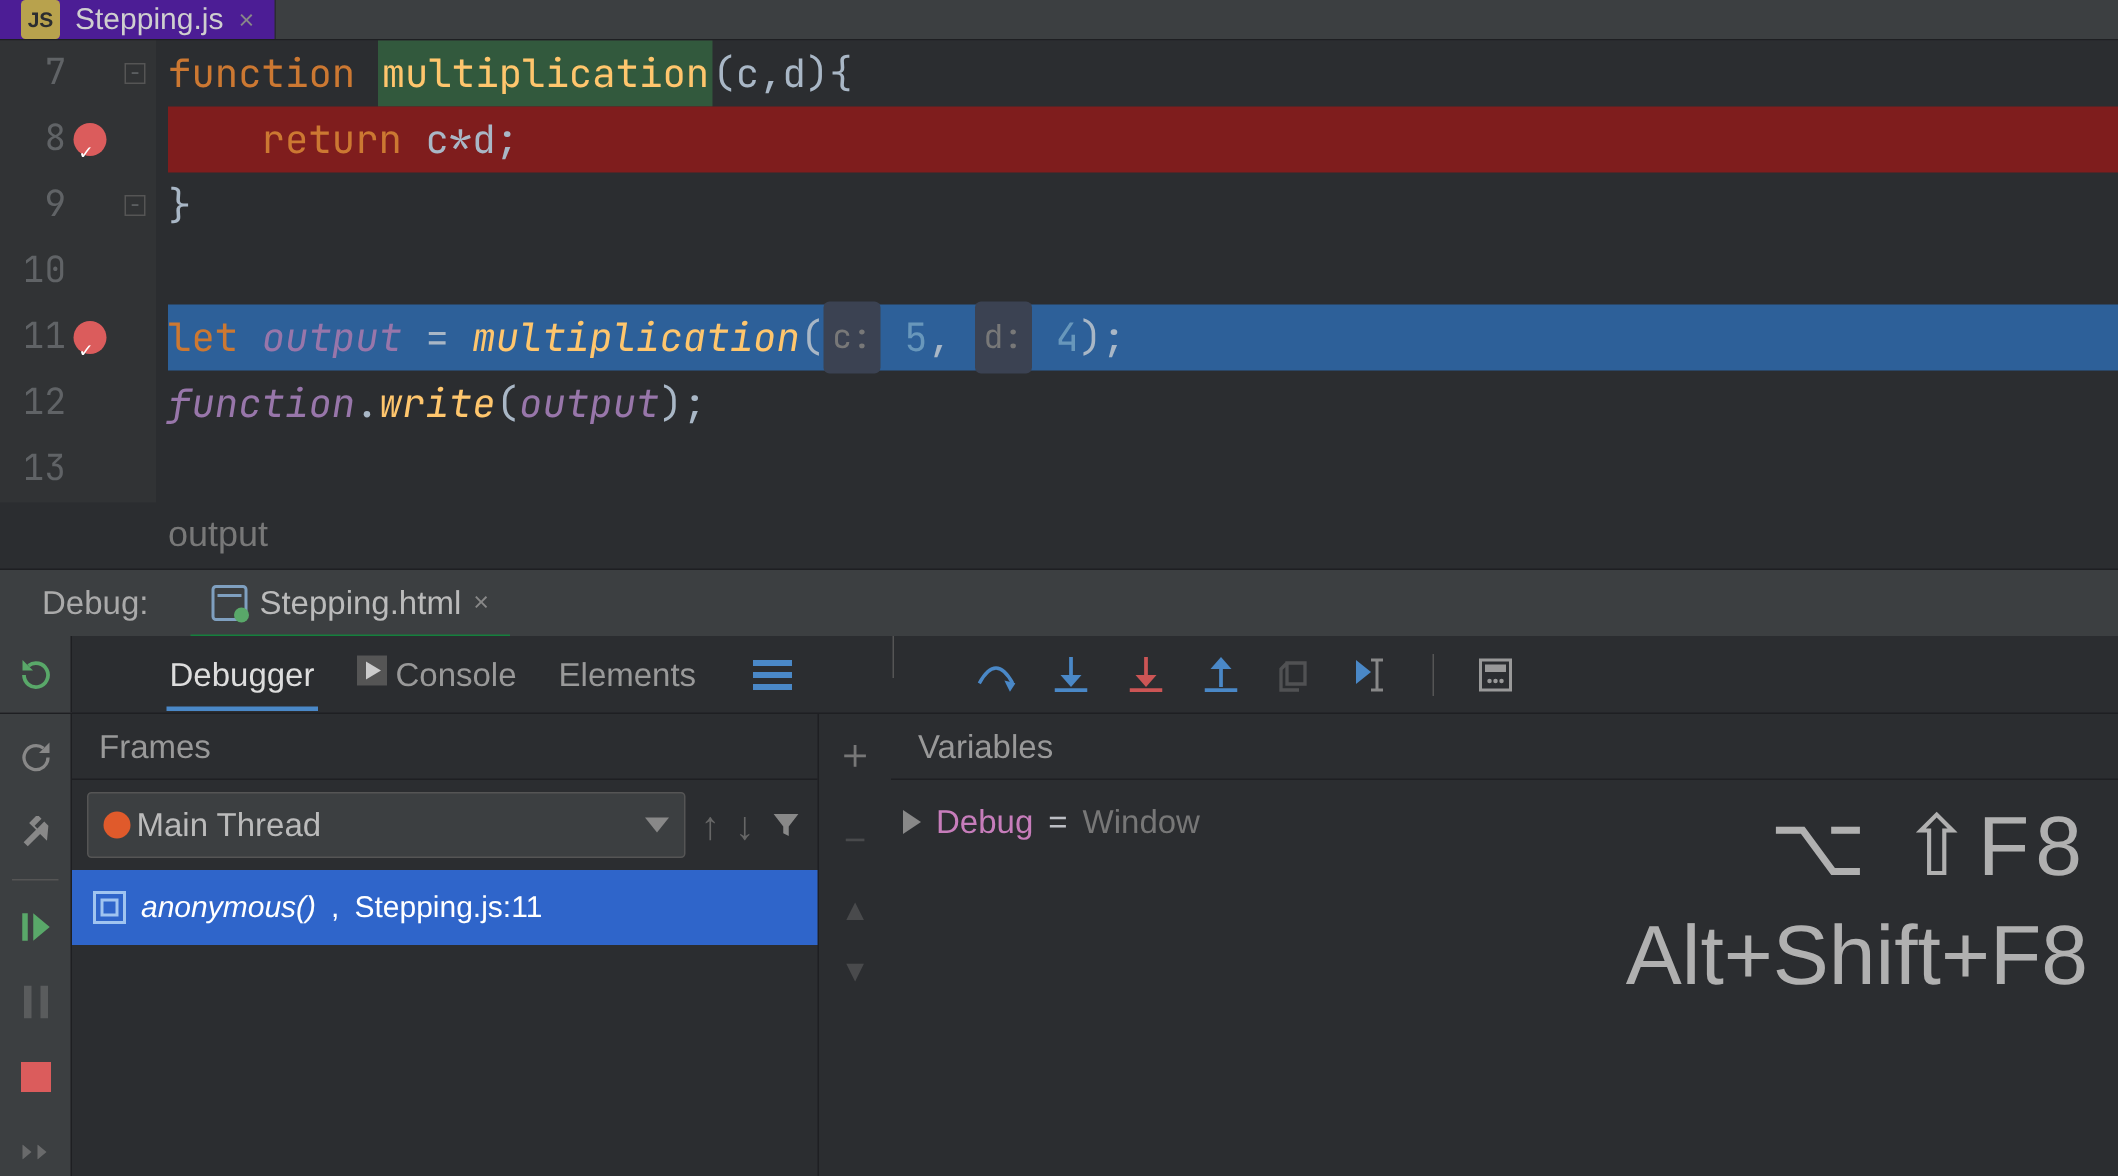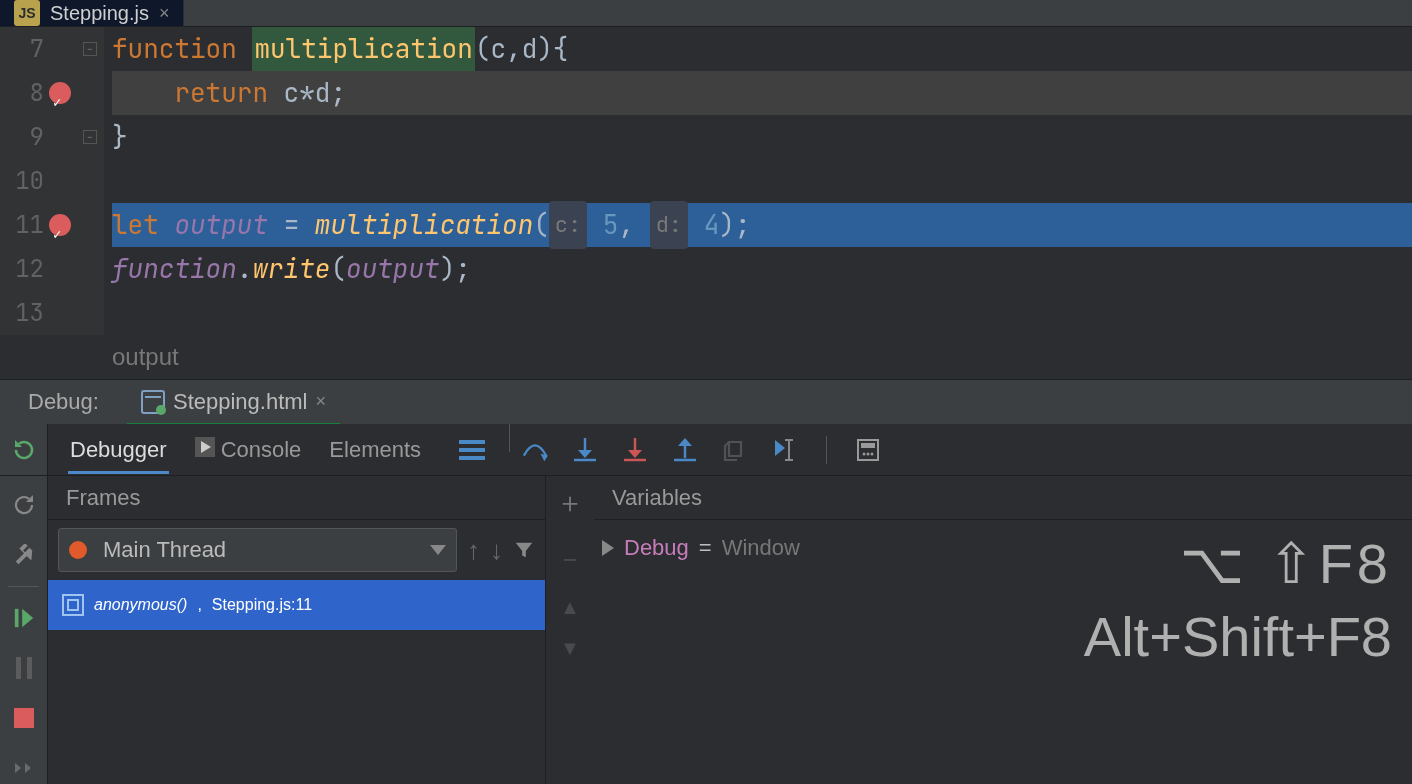--- a/index.html
+++ b/index.html
@@ -14,42 +14,42 @@
 }
 
 .file-tabs { height:42px; background:#3C3F41; display:flex; align-items:stretch; border-bottom:1px solid #1E1F22;}
 .file-tab {
   display:flex; align-items:center; gap:10px;
   padding:0 14px; background:#4A4D4F;
   border-right:1px solid #2B2D30;
   font-size:20px;
   color:#BBBBBB;
 }
-.file-tab.active { background:#0f172a; color:#CFCFCF; }
+.file-tab.active { background:#4c1d95; color:#CFCFCF; }
 .js-badge {
   width:26px; height:26px;
   background:#B8A24D; border-radius:3px;
   display:flex; align-items:center; justify-content:center;
   font-size:14px; font-weight:bold; color:#2B2D30;
   flex:0 0 auto;
   position:relative;
 }
 .js-badge::before{content:"JS"; font-weight:700; color:#2B2D30;}
 .close-x { color:#888; font-size:18px; }
 
 
 .editor { position:relative; font-family: "JetBrains Mono","Consolas",monospace; font-size:26px; line-height:44px;}
 .gutter-area { position:absolute; left:0; top:0; bottom:0; width:104px; background:#313335;}
 .gutter-line { display:flex; align-items:center; height:44px; color:#606366; font-size:24px;}
 .gutter-num { width:44px; text-align:right;}
 .gutter-bp { width:32px; display:flex; align-items:center; justify-content:center;}
 .gutter-fold { width:28px; display:flex; align-items:center; justify-content:center; color:#606366;}
 .editor-content { margin-left:104px; padding-left:8px; }
 .code-line { height:44px; white-space:pre; display:flex; align-items:center; position:relative;}
-.code-line.breakpoint-bg { background:#404040; }
+.code-line.breakpoint-bg { background:#7f1d1d; }
 .code-line.exec-bg { background:#2D6099; }
 .context-info { margin-left:112px; color:#787878; font-size:24px; height:44px; display:flex; align-items:center;}
 
 .kw { color:#CC7832; }
 .fn-call { color:#FFC66D; font-style:italic;}
 .ident { color:#A9B7C6; }
 .param-label {
   background:#3B4252; color:#787878;
   padding:2px 6px; border-radius:4px; font-size:22px;
 }
@@ -89,21 +89,21 @@
 .browser-ico::before{content:"";position:absolute;top:4px;left:2px;right:2px;height:2px;background:#7FA0C0;}
 .browser-ico::after{content:"";position:absolute;right:-3px;bottom:-3px;width:10px;height:10px;background:#59A869;border-radius:50%;}
 
 .wrapper { display:flex; flex-direction:column; width:1412px; height:784px;}
 .editor-area { height:352px; position:relative;}
 .debug-area { flex:1; display:flex; flex-direction:column; border-top:1px solid #1E1F22;}
 
 
 .toolbar-row {
   height:52px; display:flex; align-items:stretch;
-  border-bottom:1px solid #1E1F22; background:#2B2D30;
+  border-bottom:1px solid #1E1F22; background:#2B2D30;gap:43px;
 }
 .action-btn {
   height:50px; display:flex; align-items:center; justify-content:center;
 }
 
 .sub-tabs { display:flex; align-items:center; height:52px; gap:24px; padding:0 20px; font-size:22px; color:#999;}
 .sub-tab { position:relative; padding:10px 2px;}
 .sub-tab.active { color:#DDD;}
 .sub-tab.active::after{content:"";position:absolute;left:0;right:0;bottom:-1px;height:3px;background:#4A88C7;}
 .console-play-ico{ width:20px;height:20px; background:#555; display:inline-block; margin-right:6px; position:relative;}
@@ -118,31 +118,31 @@
 .left-rail {
   width:48px; background:#3C3F41; border-right:1px solid #1E1F22;
   display:flex; flex-direction:column; padding-top:4px;
 }
 .frames-col { width:498px; border-right:1px solid #1E1F22; display:flex; flex-direction:column;}
 .vars-col { flex:1; display:flex;}
 .panel-header { height:44px; display:flex; align-items:center; padding:0 18px; font-size:22px; color:#999; border-bottom:1px solid #1E1F22;}
 .thread-row { display:flex; align-items:center; gap:10px; padding:8px 10px;}
 .thread-select {
   flex:1; height:44px; background:#3C3F41; border:1px solid #555; border-radius:3px;
-  display:flex; align-items:center; padding:0 10px; font-size:22px; color:#BBB; gap:16px;
+  display:flex; align-items:center; padding:0 10px; font-size:22px; color:#BBB; gap:4px;
 }
 .red-dot{width:18px;height:18px;border-radius:50%;background:#E05A2B;}
 .chev-down{ margin-left:auto; width:0;height:0;border-left:8px solid transparent;border-right:8px solid transparent;border-top:10px solid #888;}
 .nav-arrow{color:#666;font-size:26px;}
 .filter-ico svg{width:22px;height:22px;}
 
 .stack-row {
   height:50px; background:#2F65CA; color:#fff;
   display:flex; align-items:center; padding:0 14px; gap:10px;
-  font-size:16px;
+  font-size:20px;
 }
 .stack-row .fn{font-style:italic;}
 .stack-ico{ width:22px;height:22px; border:2px solid #A0C4F0; position:relative;}
 .stack-ico::before{content:"";position:absolute;inset:3px;border:2px solid #A0C4F0;}
 
 .vars-actions { width:48px; display:flex; flex-direction:column; align-items:center; padding-top:8px; gap:18px; color:#777; font-size:28px;}
 .vars-content { flex:1; padding:8px 8px; font-size:22px;}
 .var-row { display:flex; align-items:center; gap:10px; height:40px;}
 .var-chev{ width:0;height:0;border-top:8px solid transparent;border-bottom:8px solid transparent;border-left:12px solid #888;}
 .var-name{color:#C77DBB;}

